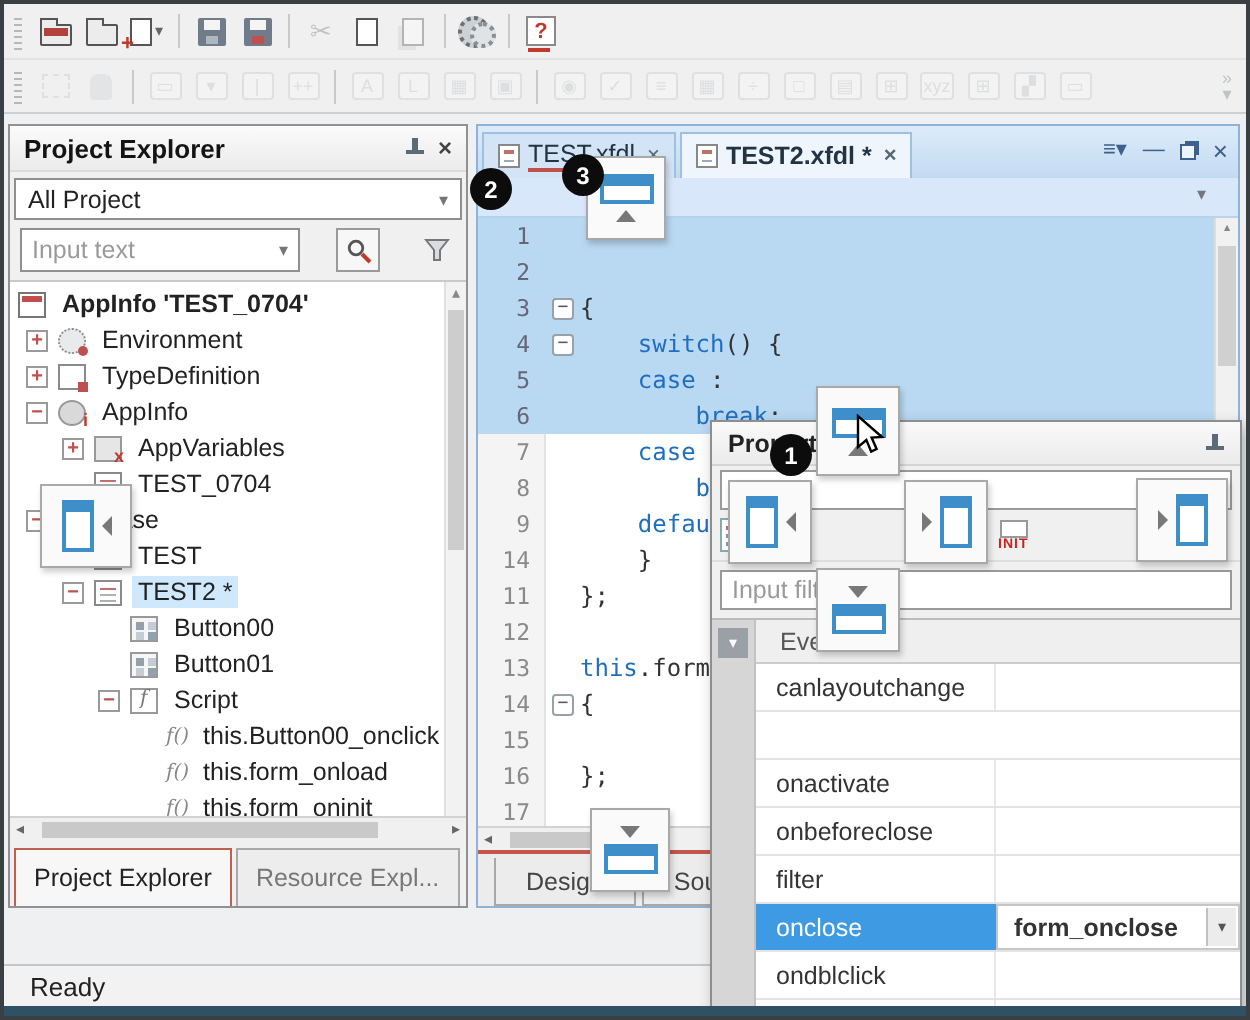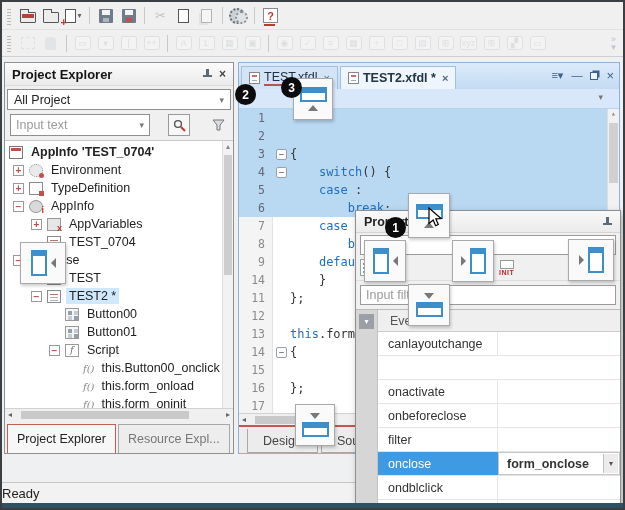--- a/index.html
+++ b/index.html
@@ -148,21 +148,21 @@
   .gname{width:142px;padding-left:32px;display:flex;align-items:center;border-right:1px solid #e8e8e8}
   .gval{flex:1;display:flex;align-items:center;padding-left:8px;position:relative}
   .gsel .gname{background:#3e9ae2;color:#fff;border-right-color:#3e9ae2}
   .gsel .gval{font-weight:bold;border:1px solid #c6c6c6}
   .vdrop{position:absolute;right:1px;top:1px;bottom:1px;width:15px;background:#ececec;border-left:1px solid #c0c0c0;
     display:flex;align-items:center;justify-content:center;font-size:8px;color:#555;font-weight:normal}
 
   
   .outbar{position:absolute;left:2px;width:621px;top:455px;height:27px;background:#e7e7e7;border-top:1px solid #adadad;display:flex;align-items:flex-end;padding:0 0 0 12px;gap:7px}
   .otab{border:1px solid #a5a5a5;border-bottom:none;background:#dcdcdc;padding:0 13px;font-weight:bold;color:#333;height:23px;display:flex;align-items:center}
-  .statusbar{position:absolute;left:2px;width:503px;top:482px;height:21px;background:#f2f2f2;border-top:1px solid #c6c6c6;display:flex;align-items:center;font-size:13px;color:#222}
+  .statusbar{position:absolute;left:2px;width:503px;top:482px;height:21px;background:#f2f2f2;border-top:1px solid #c6c6c6;display:flex;align-items:center;padding-left:13px;font-size:13px;color:#222}
 
   
   .guide{position:absolute;background:#fafafa;border:1px solid #a9a9a9;box-shadow:1px 2px 3px rgba(0,0,0,.2);
     display:flex;align-items:center;justify-content:center;gap:4px;z-index:20}
   .gcol{flex-direction:column;gap:3px}
   .vrect{width:16px;height:26px;border:2px solid #3e8ec9;background:#fff;position:relative}
   .hrect{width:27px;height:15px;border:2px solid #3e8ec9;background:#fff;position:relative}
   .vrect::before,.hrect::before{content:"";position:absolute;left:0;right:0;top:0;height:4px;background:#3e8ec9}
   .tri{width:0;height:0;border:5px solid transparent}
   .tri.l{border-right-color:#787878;border-left-width:0}

